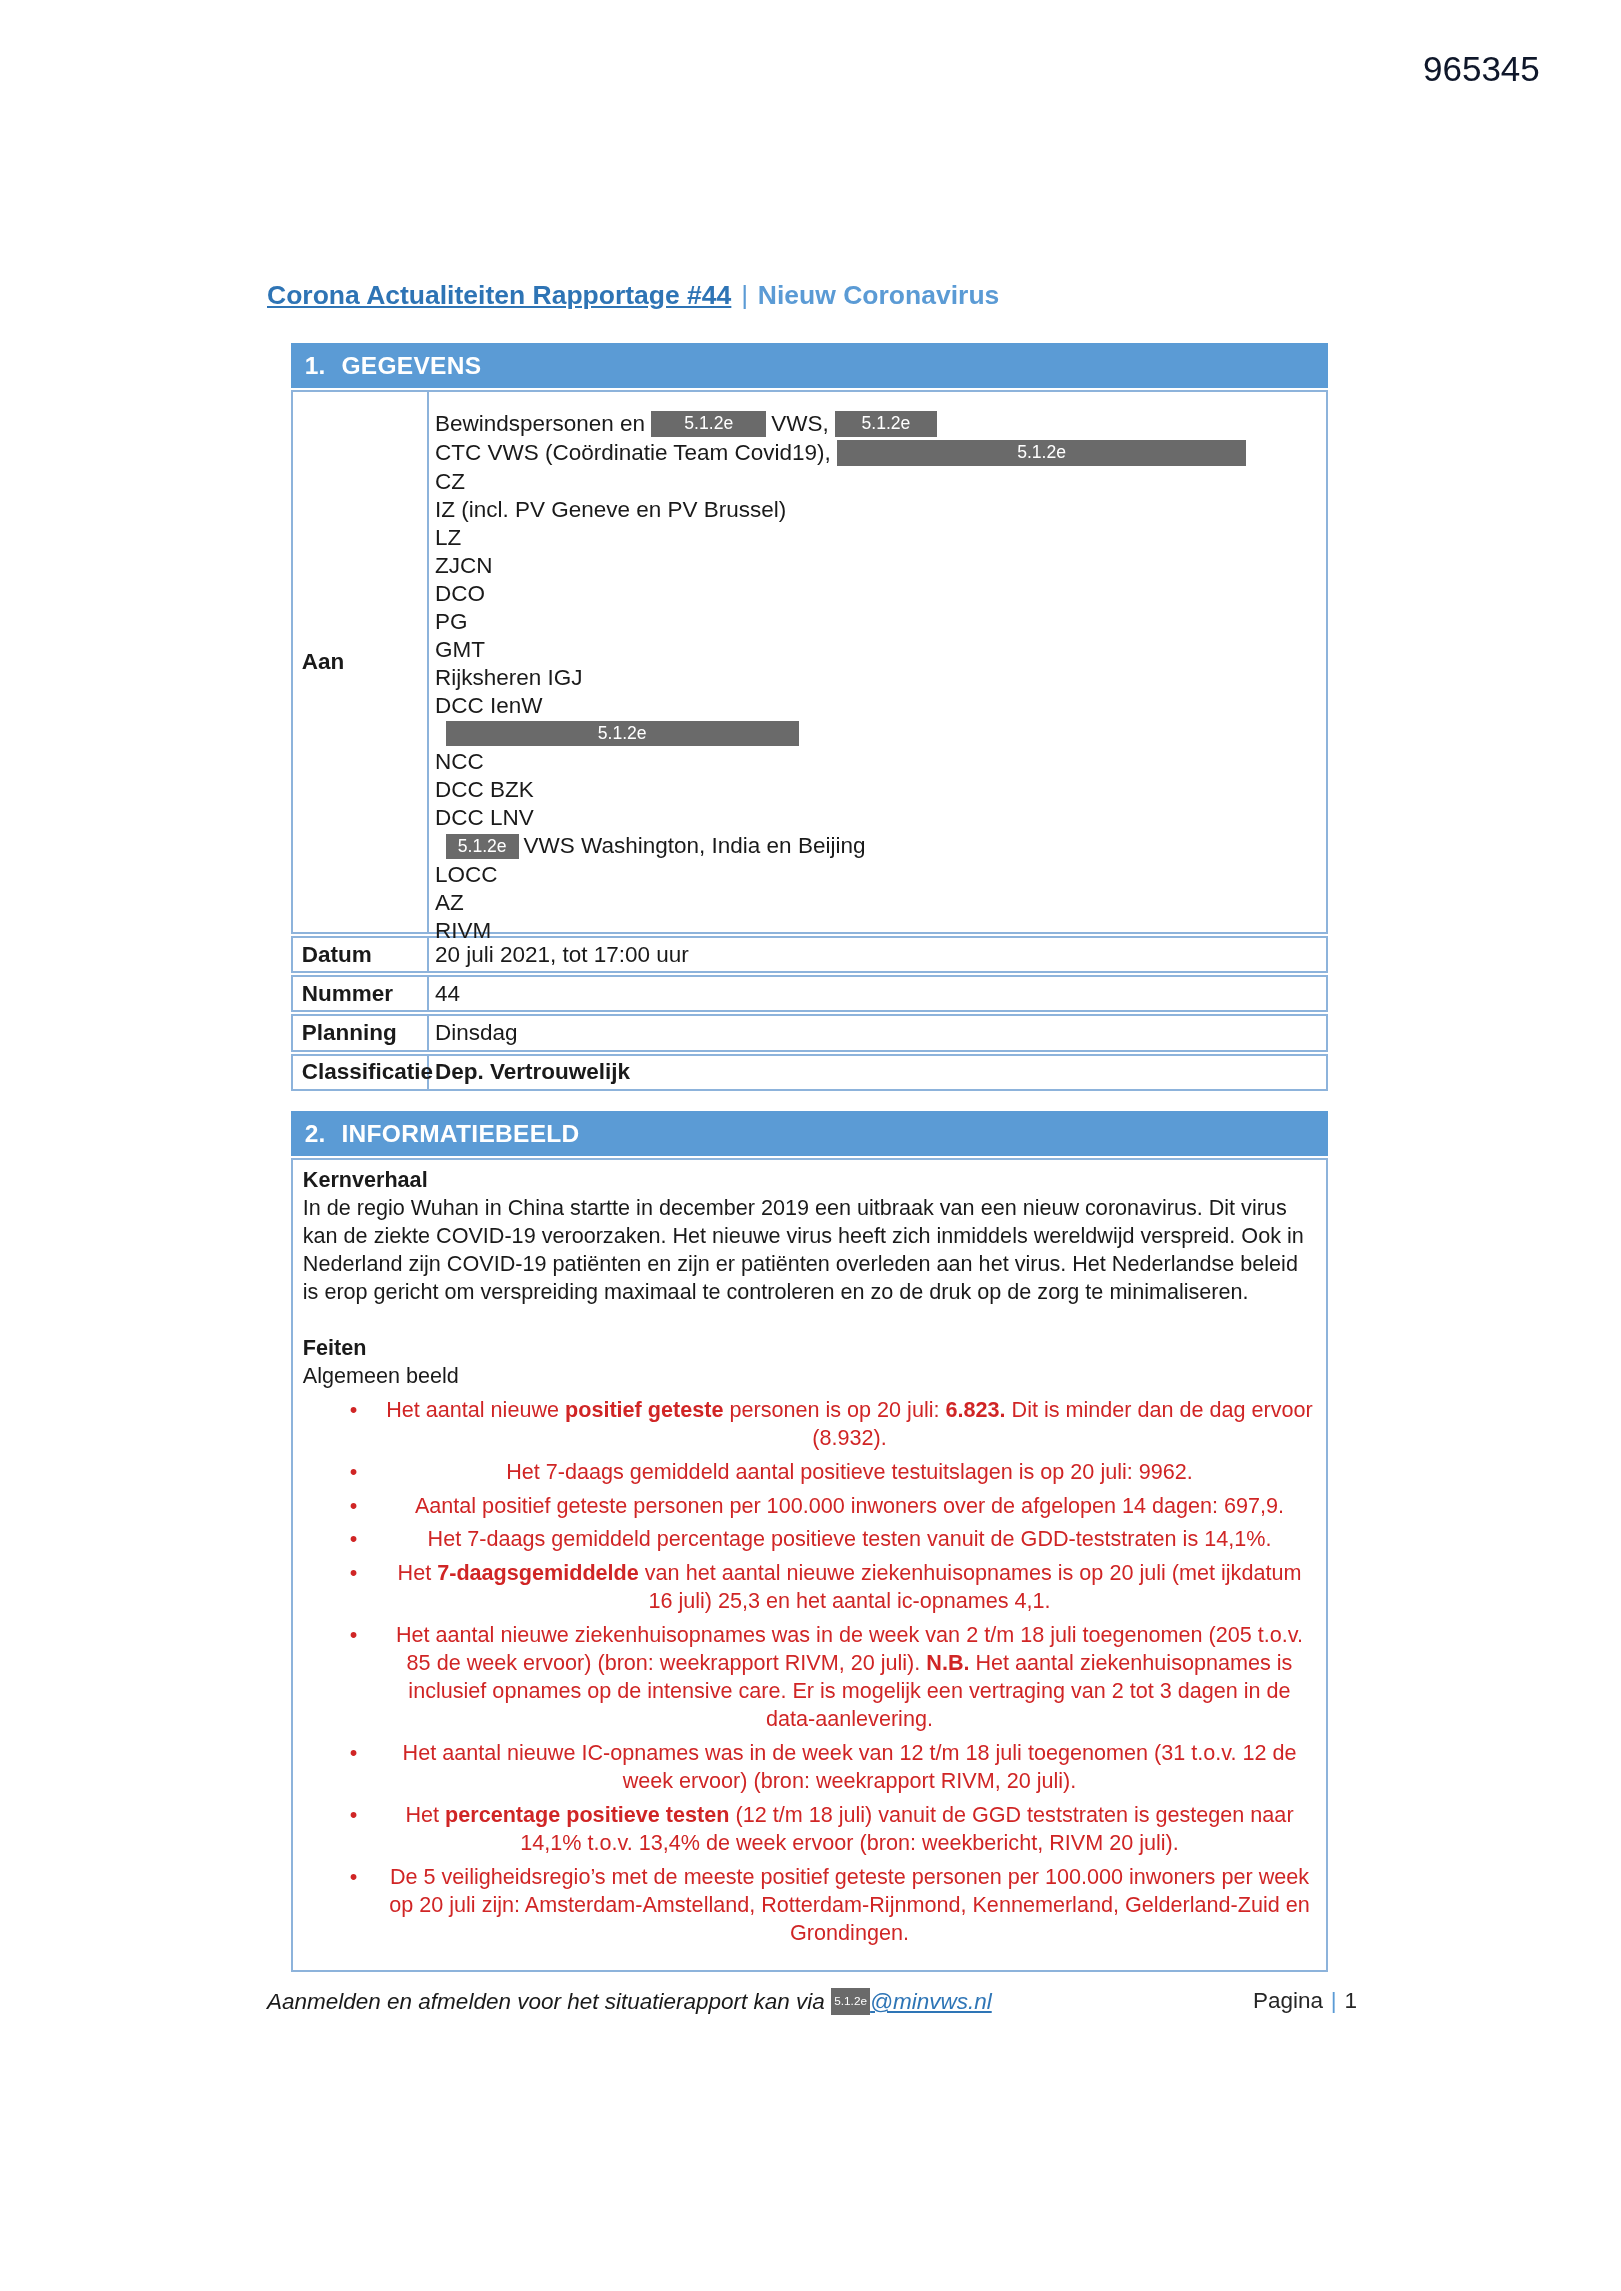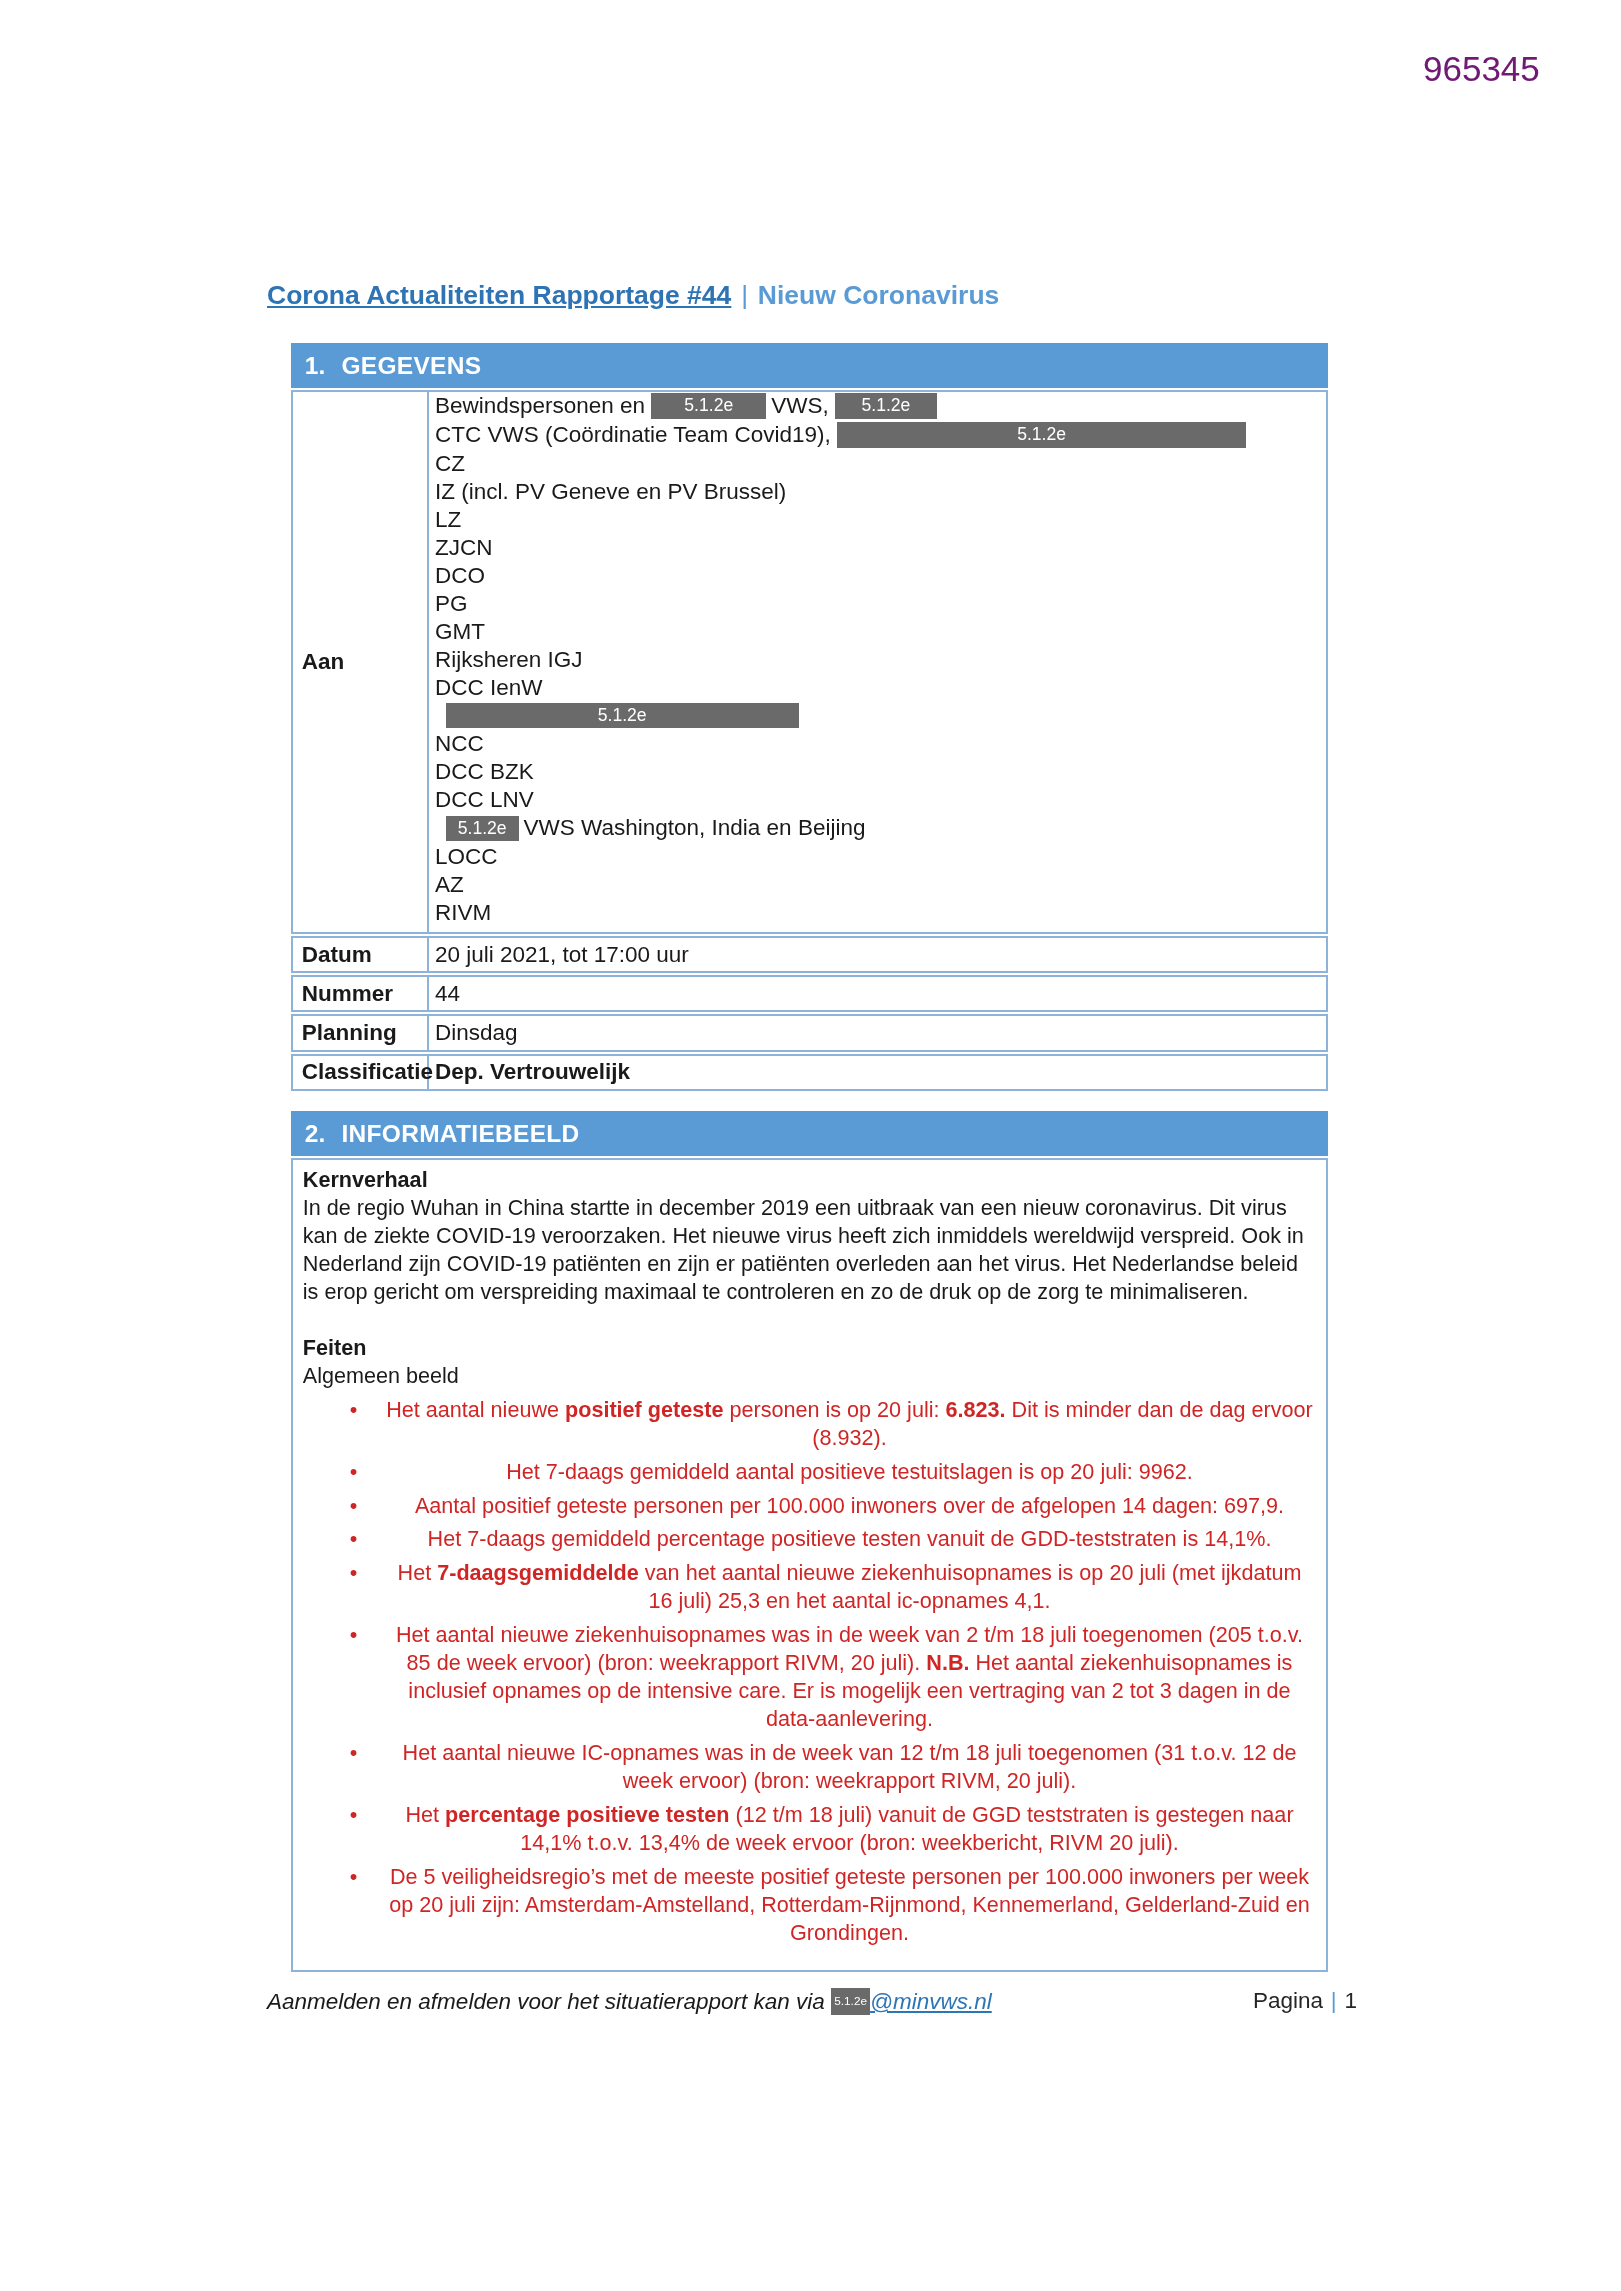--- a/index.html
+++ b/index.html
@@ -1,21 +1,21 @@
 <!DOCTYPE html>
 <html><head>
 <meta charset="utf-8">
 <style>
   html,body { margin:0; padding:0; background:#e8e8e8; }
   #page {
     position:relative; width:1621px; height:2292px; margin:0 auto;
     background:#ffffff; font-family:"Liberation Sans", sans-serif; color:#1a1a1a;
     overflow:hidden;
   }
-  .docnum { position:absolute; left:1423px; top:49px; font-size:35px; color:#701a75; }
+  .docnum { position:absolute; left:1423px; top:49px; font-size:35px; color:#0f172a; }
   .title { position:absolute; left:267px; top:280px; font-size:26.5px; font-weight:bold; white-space:nowrap; }
   .title .main { color:#2E74B5;text-decoration:underline; }
   .title .sep  { color:#5B9BD5; font-weight:normal; padding:0 9.8px; }
   .title .sub  { color:#5B9BD5; }
 
   .secbar {
     position:absolute; left:291px; width:1037px; height:45px;
     background:#5B9BD5; color:#fff; font-weight:bold; font-size:24.5px;
     display:flex; align-items:center; box-sizing:border-box; padding-left:13.7px;
     letter-spacing:0.3px;
@@ -80,21 +80,21 @@
   </div>
 
   <div class="secbar" style="top:343px;">
     <span class="no">1.</span>
     <span>GEGEVENS</span>
   </div>
 
   <div id="t1-body">
     <div class="trow" style="height:544px;">
       <div class="tlabel">Aan</div>
-      <div class="tvalue" style="padding-top:0;">
+      <div class="tvalue" style="padding-top:18px;">
           <div class="aan-line"><span class="seg">Bewindspersonen en </span><span class="redact" style="width: 115px;">5.1.2e</span><span class="seg">VWS, </span><span class="redact" style="width: 102px;">5.1.2e</span></div>
           <div class="aan-line"><span class="seg">CTC VWS (Coördinatie Team Covid19), </span><span class="redact" style="width: 409px;">5.1.2e</span></div>
           <div class="aan-line"><span class="seg">CZ </span></div>
           <div class="aan-line"><span class="seg">IZ (incl. PV Geneve en PV Brussel) </span></div>
           <div class="aan-line"><span class="seg">LZ </span></div>
           <div class="aan-line"><span class="seg">ZJCN </span></div>
           <div class="aan-line"><span class="seg">DCO </span></div>
           <div class="aan-line"><span class="seg">PG </span></div>
           <div class="aan-line"><span class="seg">GMT </span></div>
           <div class="aan-line"><span class="seg">Rijksheren IGJ </span></div>

